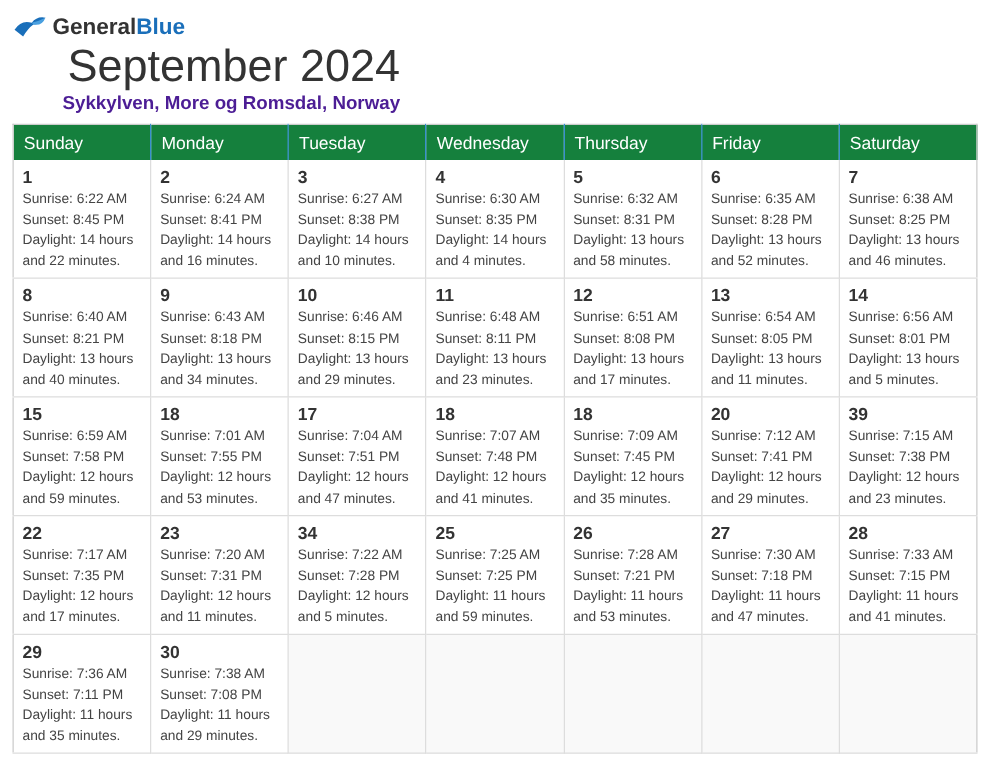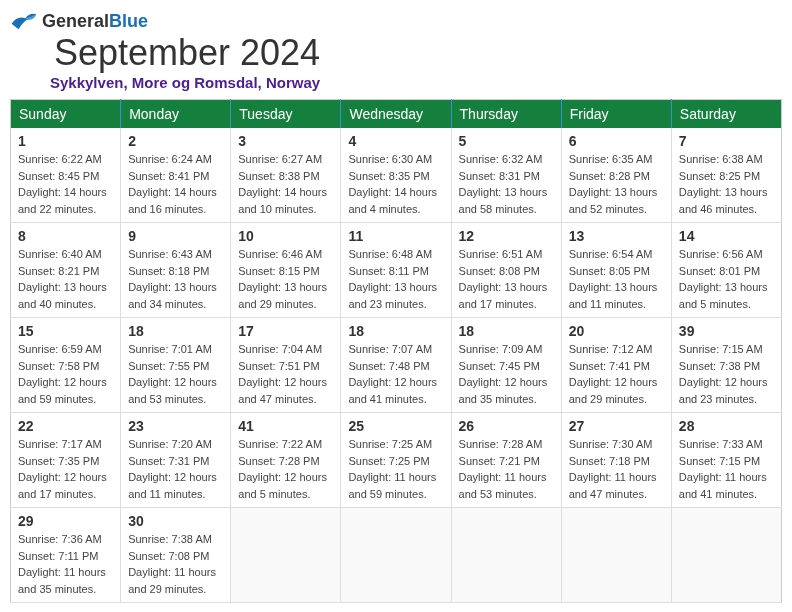--- a/index.html
+++ b/index.html
@@ -218,21 +218,21 @@
       <tr>
         <td>
           <span class="day-number">22</span>
           <div class="day-info">Sunrise: 7:17 AM<br>Sunset: 7:35 PM<br>Daylight: 12 hours and 17 minutes.</div>
         </td>
         <td>
           <span class="day-number">23</span>
           <div class="day-info">Sunrise: 7:20 AM<br>Sunset: 7:31 PM<br>Daylight: 12 hours and 11 minutes.</div>
         </td>
         <td>
-          <span class="day-number">41</span>
+          <span class="day-number">34</span>
           <div class="day-info">Sunrise: 7:22 AM<br>Sunset: 7:28 PM<br>Daylight: 12 hours and 5 minutes.</div>
         </td>
         <td>
           <span class="day-number">25</span>
           <div class="day-info">Sunrise: 7:25 AM<br>Sunset: 7:25 PM<br>Daylight: 11 hours and 59 minutes.</div>
         </td>
         <td>
           <span class="day-number">26</span>
           <div class="day-info">Sunrise: 7:28 AM<br>Sunset: 7:21 PM<br>Daylight: 11 hours and 53 minutes.</div>
         </td>

